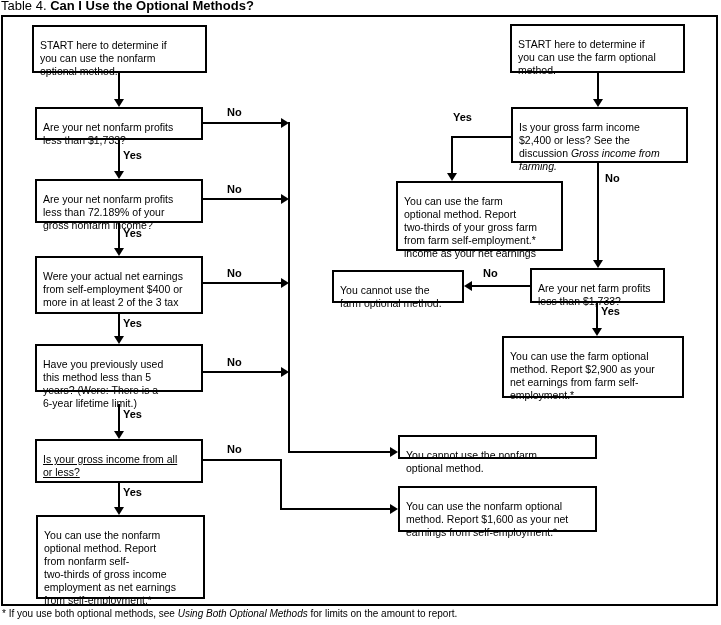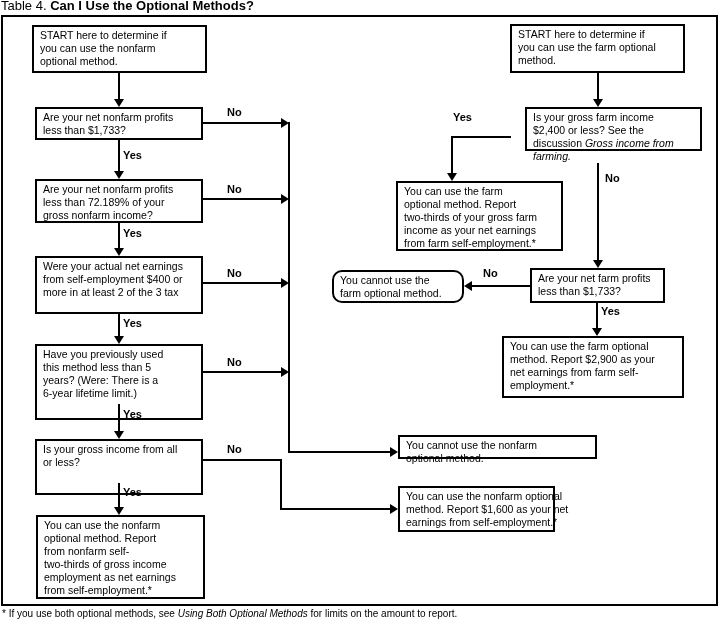--- a/index.html
+++ b/index.html
@@ -9,21 +9,21 @@
     font-family:"Liberation Sans", sans-serif; color:#000; overflow:hidden;
   }
   .title { position:absolute; left:1px; top:-2px; font-size:13px; white-space:nowrap; }
   .title b { font-weight:bold; }
   .outer-border {
     position:absolute; left:1px; top:15px; width:717px; height:591px;
     border:2px solid #000; background:transparent;
   }
   .box {
     position:absolute; border:2px solid #000; background:#fff;
-    font-size:10.5px; line-height:13px; padding:2px 2px 0 6px;
+    font-size:10.5px; line-height:13px; padding:12px 2px 0 6px;
   }
   .box div { white-space:nowrap; }
   .vline { position:absolute; width:2px; background:#000; }
   .hline { position:absolute; height:2px; background:#000; }
   .arr-down { position:absolute; width:0; height:0;
     border-left:5px solid transparent; border-right:5px solid transparent;
     border-top:8px solid #000; }
   .arr-right { position:absolute; width:0; height:0;
     border-top:5px solid transparent; border-bottom:5px solid transparent;
     border-left:8px solid #000; }
@@ -54,79 +54,79 @@
   <div class="box" style="left:35px;top:179px;width:168px;height:44px;">
       <div>Are your net nonfarm profits</div>
       <div>less than 72.189% of your</div>
       <div>gross nonfarm income?</div>
     </div>
   <div class="box" style="left:35px;top:256px;width:168px;height:58px;">
       <div>Were your actual net earnings</div>
       <div>from self-employment $400 or</div>
       <div>more in at least 2 of the 3 tax</div>
     </div>
-  <div class="box" style="left:35px;top:344px;width:168px;height:76px;">
+  <div class="box" style="left:35px;top:344px;width:168px;height:48px;">
       <div>Have you previously used</div>
       <div>this method less than 5</div>
       <div>years? (Were: There is a</div>
       <div>6-year lifetime limit.)</div>
     </div>
-  <div class="box" style="left:35px;top:439px;width:168px;height:56px;">
+  <div class="box" style="left:35px;top:439px;width:168px;height:44px;text-decoration:underline;">
       <div>Is your gross income from all</div>
       <div>or less?</div>
     </div>
   <div class="box" style="left:36px;top:515px;width:169px;height:84px;">
       <div>You can use the nonfarm</div>
       <div>optional method. Report</div>
       <div>from nonfarm self-</div>
       <div>two-thirds of gross income</div>
       <div>employment as net earnings</div>
       <div>from self-employment.*</div>
     </div>
 
   <div class="box" style="left:510px;top:24px;width:175px;height:49px;">
       <div>START here to determine if</div>
       <div>you can use the farm optional</div>
       <div>method.</div>
     </div>
-  <div class="box" style="left:511px;top:107px;width:177px;height:44px;margin-left:14px;">
+  <div class="box" style="left:511px;top:107px;width:177px;height:56px;">
     <div>
         <div>Is your gross farm income</div>
         <div>$2,400 or less? See the</div>
       </div>
     <div><span>discussion </span><i>Gross income from</i></div>
     <div><i>farming.</i></div>
   </div>
   <div class="box" style="left:396px;top:181px;width:167px;height:70px;">
       <div>You can use the farm</div>
       <div>optional method. Report</div>
       <div>two-thirds of your gross farm</div>
+      <div>from farm self-employment.*</div>
       <div>income as your net earnings</div>
-      <div>from farm self-employment.*</div>
     </div>
-  <div class="box" style="left:332px;top:270px;width:132px;height:33px;border-radius:10px;">
+  <div class="box" style="left:332px;top:270px;width:132px;height:33px;">
       <div>You cannot use the</div>
       <div>farm optional method.</div>
     </div>
   <div class="box" style="left:530px;top:268px;width:135px;height:35px;">
       <div>Are your net farm profits</div>
       <div>less than $1,733?</div>
     </div>
   <div class="box" style="left:502px;top:336px;width:182px;height:62px;">
       <div>You can use the farm optional</div>
       <div>method. Report $2,900 as your</div>
       <div>net earnings from farm self-</div>
       <div>employment.*</div>
     </div>
 
   <div class="box" style="left:398px;top:435px;width:199px;height:24px;">
       <div>You cannot use the nonfarm</div>
       <div>optional method.</div>
     </div>
-  <div class="box" style="left:398px;top:486px;width:157px;height:46px;text-align:center;">
+  <div class="box" style="left:398px;top:486px;width:199px;height:46px;">
       <div>You can use the nonfarm optional</div>
       <div>method. Report $1,600 as your net</div>
       <div>earnings from self-employment.*</div>
     </div>
 
   <div class="vline" style="left:118px;top:73px;height:27px;"></div>
   <div class="arr-down" style="left:114px;top:99px;"></div>
   <div class="vline" style="left:118px;top:140px;height:32px;"></div>
   <div class="arr-down" style="left:114px;top:171px;"></div>
   <div class="vline" style="left:118px;top:223px;height:26px;"></div>

